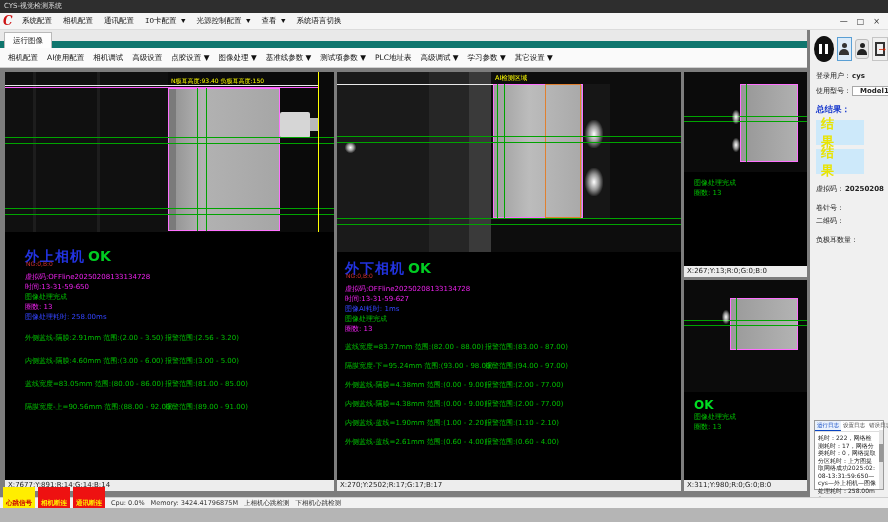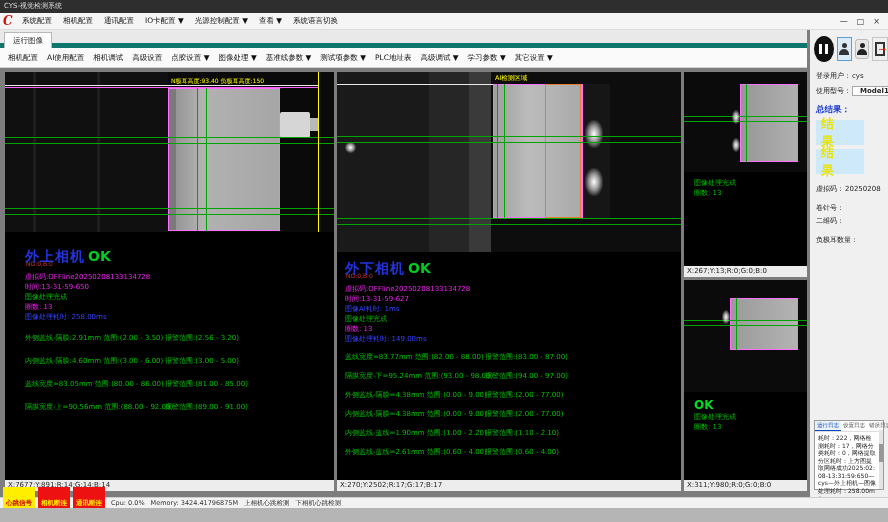--- a/index.html
+++ b/index.html
@@ -12,21 +12,21 @@
     color:#d8d8d8; font-size:7px; line-height:13px; padding-left:4px; }
   #menubar { position:absolute; left:0; top:13px; width:888px; height:17px; background:#f5f5f5;
     border-bottom:1px solid #dcdcdc; display:flex; align-items:center; }
   #logo { width:13px; height:13px; margin:0 6px 0 3px; color:#cc1111; font-weight:bold;
     font-style:italic; font-size:12px; line-height:13px; font-family:"DejaVu Serif",serif; }
   .menu-item { font-size:7.5px; color:#111; margin-right:11px; cursor:default; }
   #win-controls { margin-left:auto; display:flex; gap:9px; padding-right:8px; color:#333; }
   #win-controls span { font-size:8px; line-height:15px; }
 
   #tabrow { position:absolute; left:0; top:30px; width:808px; height:18px; background:#e9e9e9;
-    border-bottom:5px solid #0f766e; }
+    border-bottom:7px solid #0f766e; }
   #run-tab { position:absolute; left:4px; top:2px; height:16px; padding:0 8px; background:#fdfdfd;
     border:1px solid #b9b9b9; border-bottom:none; font-size:7.5px; line-height:15px; color:#222; }
 
   #toolbar { position:absolute; left:0; top:48px; width:808px; height:20px; background:#fafafa;
     border-bottom:1px solid #d0d0d0; display:flex; align-items:center; padding-left:8px; }
   .tool-item { font-size:7.5px; color:#111; margin-right:9px; white-space:nowrap; }
 
   
   #main { position:absolute; left:0; top:68px; width:808px; height:429px; background:#7d7d7d; }
 
@@ -69,21 +69,21 @@
   #exit-btn { width:20px; height:24px; background:#efefef; border:1px solid #c5c5c5; position:relative; }
   .person { position:relative; width:12px; height:13px; }
   .person::before { content:""; position:absolute; left:3.5px; top:0; width:5px; height:5px;
     border-radius:50%; background:#333; }
   .person::after { content:""; position:absolute; left:1px; top:6px; width:10px; height:6px;
     border-radius:5px 5px 0 0; background:#333; }
   .person.dk::before,.person.dk::after { background:#222; }
   .door { width:10px; height:14px; border:2px solid #333; }
   .door-arr { position:absolute; right:1px; top:7px; font-size:9px; color:#cc2200; font-style:normal; line-height:9px; }
   .cp-row { display:flex; align-items:center; font-size:7px; color:#222; margin:5px 5px 0 6px; white-space:nowrap; }
-  .cp-val { font-weight:normal; margin-left:1px; }
+  .cp-val { font-weight:bold; margin-left:1px; }
   .cp-box { background:#fff; border:1px solid #a8a8a8; padding:0 7px; font-weight:bold; }
   #total-label { font-size:8.5px; font-weight:bold; color:#1133cc; margin:8px 6px 1px; }
   .result-block { width:48px; height:25px; background:#cde9fa; color:#e9e400; font-size:13px;
     font-weight:bold; display:flex; align-items:center; justify-content:center; letter-spacing:5px;
     margin:4px 0 0 6px; padding-left:5px; }
   #log-box { position:absolute; left:4px; right:4px; bottom:7px; height:70px; background:#fff;
     border:1px solid #9a9a9a; }
   #log-tabs { display:flex; border-bottom:1px solid #ddd; }
   .log-tab { font-size:5.5px; padding:1px 2px; color:#444; white-space:nowrap; }
   .log-tab.active { color:#0a45c2; background:#eaf2fc; border-bottom:1px solid #0a45c2; }
@@ -103,21 +103,21 @@
 </style>
 </head>
 <body>
 
 <div id="titlebar">
   <span>CYS-视觉检测系统</span>
 </div>
 
 <div id="menubar">
   <span id="logo">C</span>
-  <span style="display:flex;align-items:center;">
+  <span style="display:flex;align-items:center;font-family:Liberation Mono, monospace;">
       <span class="menu-item">系统配置</span>
       <span class="menu-item">相机配置</span>
       <span class="menu-item">通讯配置</span>
       <span class="menu-item">IO卡配置 ▼</span>
       <span class="menu-item">光源控制配置 ▼</span>
       <span class="menu-item">查看 ▼</span>
       <span class="menu-item">系统语言切换</span>
     </span>
   <span id="win-controls">
     <span>—</span>
@@ -217,21 +217,20 @@
         <span class="t-main">外下相机</span>
         <span class="t-ok">OK</span>
         <span class="ng-sub">NG:0,B:0</span>
       </div>
       <div style="margin-top:6px;">
           <span class="info-line c-magenta" style="display: block;">虚拟码:OFFline20250208133134728</span>
           <span class="info-line c-magenta" style="display: block;">时间:13-31-59-627</span>
           <span class="info-line c-blue" style="display: block;">图像AI耗时: 1ms</span>
           <span class="info-line c-green" style="display: block;">图像处理完成</span>
           <span class="info-line c-magenta" style="display: block;">圈数: 13</span>
-          <span class="info-line c-blue" style="display: block;">图像处理耗时: 149.00ms</span>
         </div>
       <div style="margin-top:8px;display:flex;flex-direction:column;gap:9px;">
           <span class="mrow" style="display: block;"><span class="mtext">蓝线宽度=83.77mm 范围:(82.00 - 88.00)</span><span class="mwarn">报警范围:(83.00 - 87.00)</span></span>
           <span class="mrow" style="display: block;"><span class="mtext">隔膜宽度-下=95.24mm 范围:(93.00 - 98.00)</span><span class="mwarn">报警范围:(94.00 - 97.00)</span></span>
           <span class="mrow" style="display: block;"><span class="mtext">外侧蓝线-隔膜=4.38mm 范围:(0.00 - 9.00)</span><span class="mwarn">报警范围:(2.00 - 77.00)</span></span>
           <span class="mrow" style="display: block;"><span class="mtext">内侧蓝线-隔膜=4.38mm 范围:(0.00 - 9.00)</span><span class="mwarn">报警范围:(2.00 - 77.00)</span></span>
           <span class="mrow" style="display: block;"><span class="mtext">内侧蓝线-蓝线=1.90mm 范围:(1.00 - 2.20)</span><span class="mwarn">报警范围:(1.10 - 2.10)</span></span>
           <span class="mrow" style="display: block;"><span class="mtext">外侧蓝线-蓝线=2.61mm 范围:(0.60 - 4.00)</span><span class="mwarn">报警范围:(0.60 - 4.00)</span></span>
         </div>
     </div>

